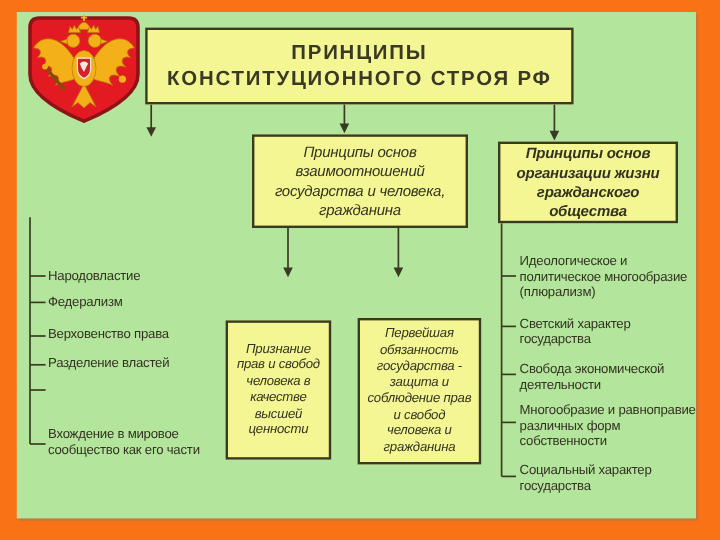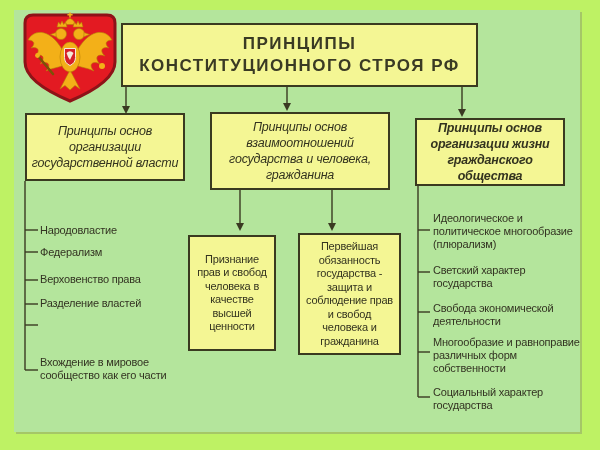--- a/index.html
+++ b/index.html
@@ -1,39 +1,39 @@
 <!DOCTYPE html>
 <html><head>
 <meta charset="utf-8">
 <style>
   html,body{margin:0;padding:0;}
   .stage{
     position:relative;width:600px;height:450px;overflow:hidden;
-    background:#bef264;
+    background:#f97316;
     font-family:"Liberation Sans","DejaVu Sans",sans-serif;
     color:#33331f;
   }
   .panel{
     position:absolute;left:14px;top:10px;width:566px;height:422px;
     background:#b4e59c;
     box-shadow:2px 2px 0 rgba(120,120,110,0.35);
   }
   .connectors{position:absolute;left:0;top:0;width:600px;height:450px;pointer-events:none;}
   .box{
     position:absolute;background:#f4f694;border:2px solid #3a3a20;
     box-sizing:border-box;display:flex;flex-direction:column;
     align-items:center;justify-content:center;text-align:center;
   }
   .title-box{left:121px;top:23px;width:357px;height:64px;}
   .title-line{font-weight:bold;font-size:17px;line-height:22px;letter-spacing:1.5px;color:#3a3a24;}
   .hdr{font-style:italic;font-size:12.5px;line-height:16px;letter-spacing:-0.2px;padding:2px 4px;}
   .hdr-left{left:25px;top:113px;width:160px;height:68px;}
   .hdr-mid{left:210px;top:112px;width:180px;height:78px;}
   .hdr-right{left:415px;top:118px;width:150px;height:68px;font-weight:bold;}
-  .mbox{font-size:11px;line-height:13.5px;letter-spacing:-0.2px;padding:18px 5px;}
+  .mbox{font-style:italic;font-size:11px;line-height:13.5px;letter-spacing:-0.2px;padding:18px 5px;margin-top:32px;}
   .mbox-a{left:188px;top:235px;width:88px;height:116px;}
   .mbox-b{left:298px;top:233px;width:103px;height:122px;}
   .item{
     position:absolute;font-size:11px;line-height:13px;letter-spacing:-0.2px;color:#333322;
   }
   .item.l{left:40px;width:160px;}
   .item.r{left:433px;width:148px;}
   .emblem{position:absolute;left:18px;top:10px;width:104px;height:96px;}
 </style>
 </head>
@@ -106,21 +106,20 @@
 
     <path d="M46.5,38.5 h11 v9 q0,5.5 -5.5,8 q-5.5,-2.5 -5.5,-8 z" fill="#d6202a" stroke="#f3ead9" stroke-width="1"></path>
     <path d="M48.5,43 q3.5,-3.5 7,0 q-2.5,4.5 -3.5,7 q-2.5,-3.5 -3.5,-7 z" fill="#f3ead9"></path>
   </svg>
 
   <div class="box title-box">
     <div class="title-line">ПРИНЦИПЫ</div>
     <div class="title-line">КОНСТИТУЦИОННОГО СТРОЯ РФ</div>
   </div>
 
-  <div class="box hdr hdr-left">Принципы основ организации государственной власти</div>
   <div class="box hdr hdr-mid">Принципы основ взаимоотношений государства и человека, гражданина</div>
   <div class="box hdr hdr-right">Принципы основ организации жизни гражданского общества</div>
 
   <div class="box mbox mbox-a">Признание прав и свобод человека в качестве высшей ценности</div>
   <div class="box mbox mbox-b">Первейшая обязанность государства - защита и соблюдение прав и свобод человека и гражданина</div>
 
   <div class="item l" style="top:224px">Народовластие</div>
   <div class="item l" style="top:246px">Федерализм</div>
   <div class="item l" style="top:273px">Верховенство права</div>
   <div class="item l" style="top:297px">Разделение властей</div>

